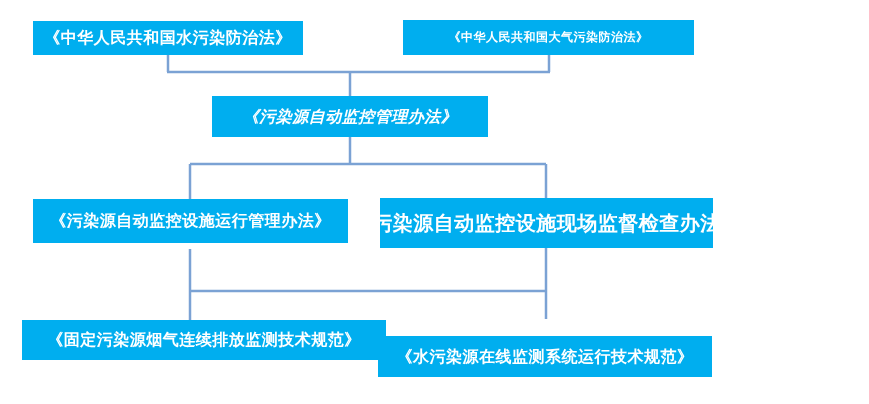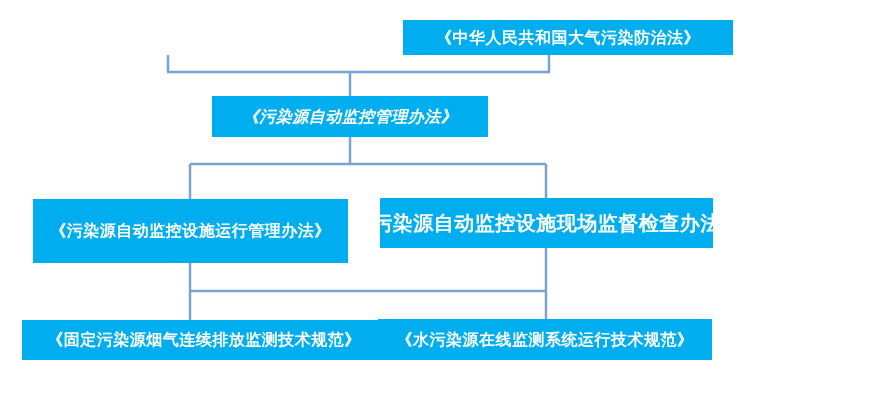--- a/index.html
+++ b/index.html
@@ -38,49 +38,49 @@
     white-space: nowrap;
     text-rendering: optimizeLegibility;
   }
 
   
   .n-water-law {
     left: 33px;  top: 21px;  width: 270px; height: 34px;
     font-size: 16px;
   }
   .n-air-law {
-    left: 403px; top: 20px;  width: 330px; height: 35px;
-    font-size: 16px;
+    left: 403px; top: 20px;  width: 291px; height: 35px;
+    font-size: 12px;
   }
 
   
   .n-auto-monitor-admin {
     left: 212px; top: 96px;  width: 276px; height: 41px;
     font-size: 16px;
     font-style: italic;
   }
 
   
   .n-facility-operation {
-    left: 33px;  top: 199px; width: 315px; height: 64px;
+    left: 33px;  top: 199px; width: 315px; height: 44px;
     font-size: 16px;
   }
   .n-facility-onsite {
     left: 380px; top: 198px; width: 333px; height: 50px;
     font-size: 20px;
   }
 
   
   .n-stationary-source-spec {
     left: 22px;  top: 320px; width: 364px; height: 40px;
     font-size: 16px;
     text-align: center;
   }
   .n-water-online-spec {
-    left: 378px; top: 319px; width: 334px; height: 41px;
+    left: 378px; top: 336px; width: 334px; height: 41px;
     font-size: 16px;
     font-family: Liberation Serif, serif;
   }
 
   .connectors {
     position: absolute;
     left: 0; top: 0;
     width: 869px; height: 404px;
     pointer-events: none;
   }
@@ -102,20 +102,21 @@
       <path d="M190,164 L546,164"></path>
       <path d="M190,164 L190,199"></path>
       <path d="M546,164 L546,198"></path>
 
       <path d="M190,249 L190,320"></path>
       <path d="M546,248 L546,319"></path>
       <path d="M190,291 L546,291"></path>
     </g>
   </svg>
 
+  <div class="node n-water-law">《中华人民共和国水污染防治法》</div>
 
   <div class="node n-air-law">《中华人民共和国大气污染防治法》</div>
 
   <div class="node n-auto-monitor-admin">《污染源自动监控管理办法》</div>
 
   <div class="node n-facility-operation">《污染源自动监控设施运行管理办法》</div>
 
   <div class="node n-facility-onsite">《污染源自动监控设施现场监督检查办法》</div>
 
   <div class="node n-stationary-source-spec">《固定污染源烟气连续排放监测技术规范》</div>

